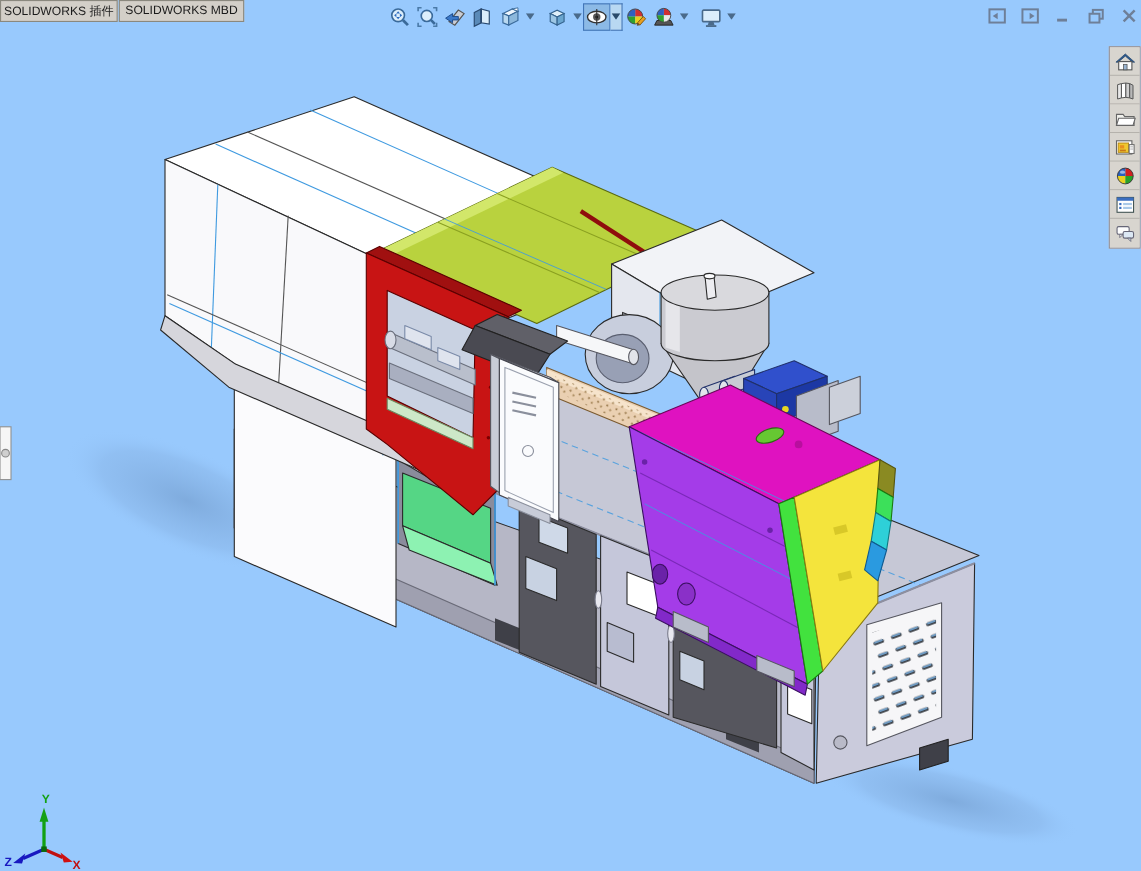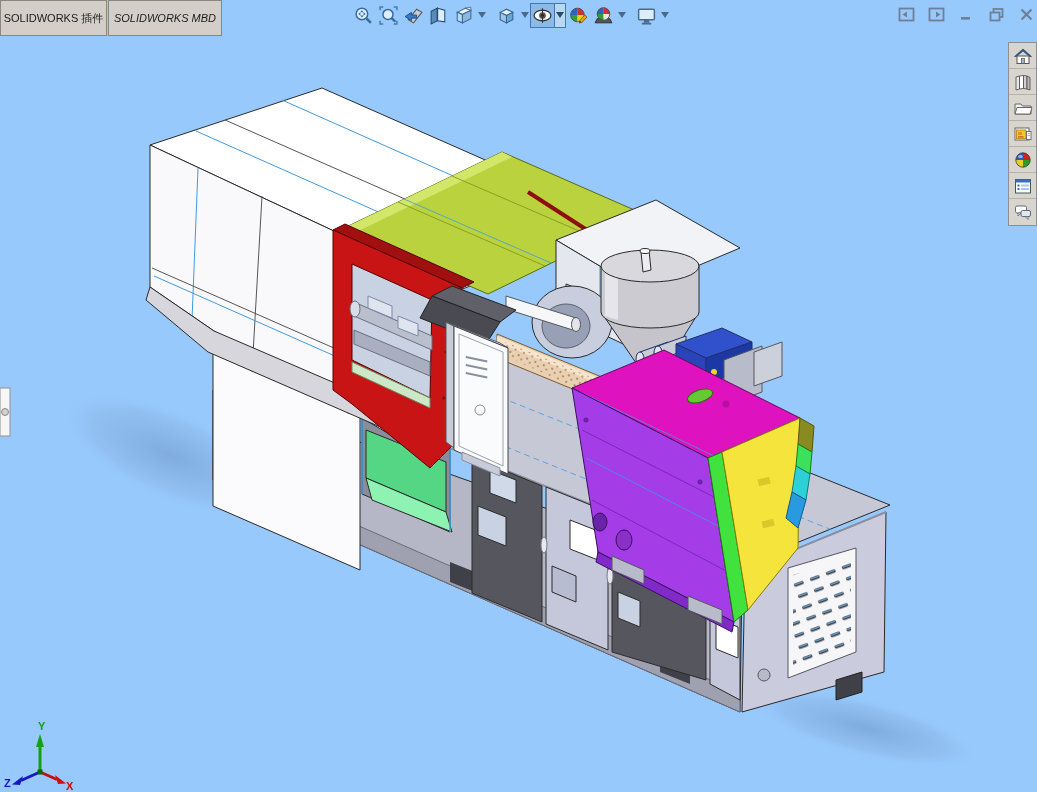--- a/index.html
+++ b/index.html
@@ -1,25 +1,25 @@
 <!DOCTYPE html>
 <html style="--bg: #98c9fd; --mc-edge: #2a2a2a; --mc-accent: #3f9ae0; --mc-hood: #f9f9fb; --mc-hood_trim: #d6d6dc; --mc-red: #c81414; --mc-red_dark: #8f0d0d; --mc-deck: #b9d23e; --mc-deck_light: #d2e76a; --mc-hopper: #cbcbd1; --mc-barrel: #ead0b2; --mc-magenta: #df12c0; --mc-purple: #a43ce8; --mc-yellow: #f4e43c; --mc-green: #42e23e; --mc-cyan: #2ed0d8; --mc-olive: #8a8a22; --mc-valve_blue: #3050cc; --mc-base: #b6b7c6; --mc-base_top: #c6c8d6; --mc-base_dark: #9fa0b0; --mc-door_dark: #56565e; --mc-door_light: #c5c7da; --mc-chute_green: #55d685; --mc-chute_floor: #8df2b2; --mc-end_face: #cacbdc; --mc-vent: #f6f6f8; --mc-white_part: #fafbfd; --mc-gray_part: #b8bcca; --mc-dark_part: #4a4a52;"><head>
 <meta charset="utf-8">
 <style>
   html,body{margin:0;padding:0;width:1037px;height:792px;overflow:hidden;
     font-family:"Liberation Sans", sans-serif;
     background:var(--bg,#98c9fd);}
   #stage{position:relative;width:1037px;height:792px;background:var(--bg,#98c9fd);}
   #scene{position:absolute;left:0;top:0;}
   
-  .tab{position:absolute;top:0;height:36px;background:#d3cfc8;border:1px solid #8a887e;
+  .tab{position:absolute;top:0;height:20px;background:#d3cfc8;border:1px solid #8a887e;
     color:#1b1b1b;font-size:11px;display:flex;align-items:center;justify-content:center;
     box-sizing:border-box;}
   #tab1{left:0;width:107px;}
-  #tab2{left:108px;width:114px;font-style:italic;}
+  #tab2{left:108px;width:114px;}
   
   #hud{position:absolute;left:351px;top:2px;height:26px;display:flex;align-items:center;}
   .hbtn{width:25px;height:25px;display:flex;align-items:center;justify-content:center;
     box-sizing:border-box;border:1px solid transparent;}
   .hbtn.pressed{background:#8cbae6;border:1px solid #4276b8;}
   .drop{width:11px;height:25px;display:flex;align-items:center;justify-content:center;box-sizing:border-box;}
   .drop.pressed{background:#b9d8f2;border:1px solid #4276b8;border-left:none;}
   .drop svg{display:block}
   .gap{width:7px;}
   

